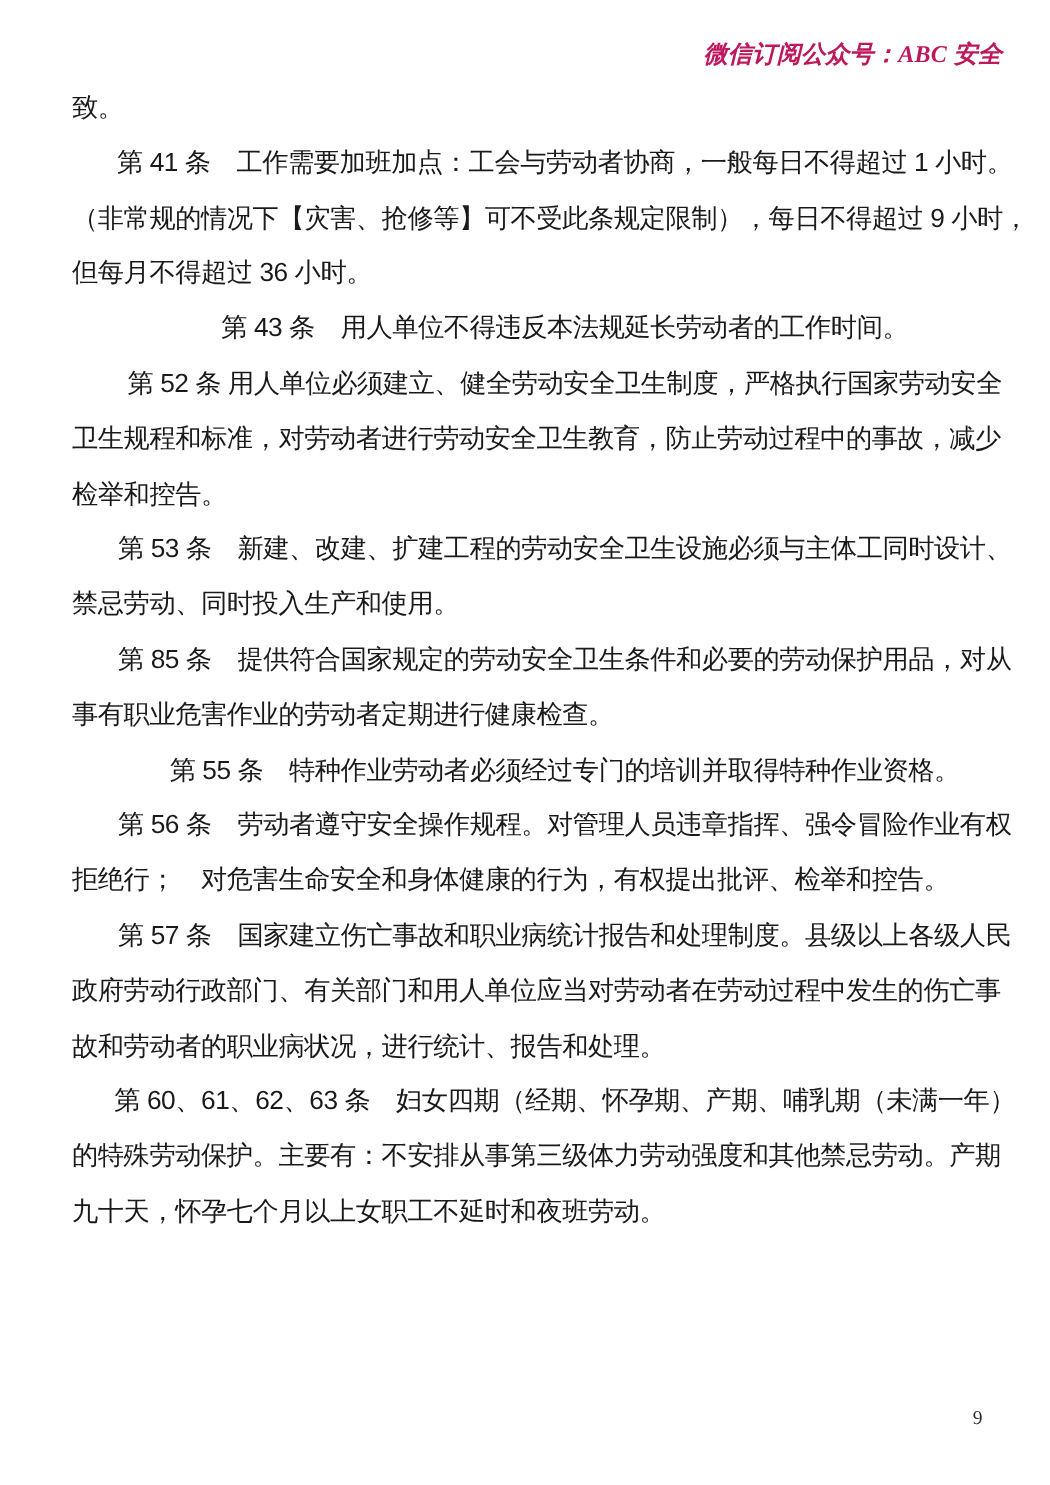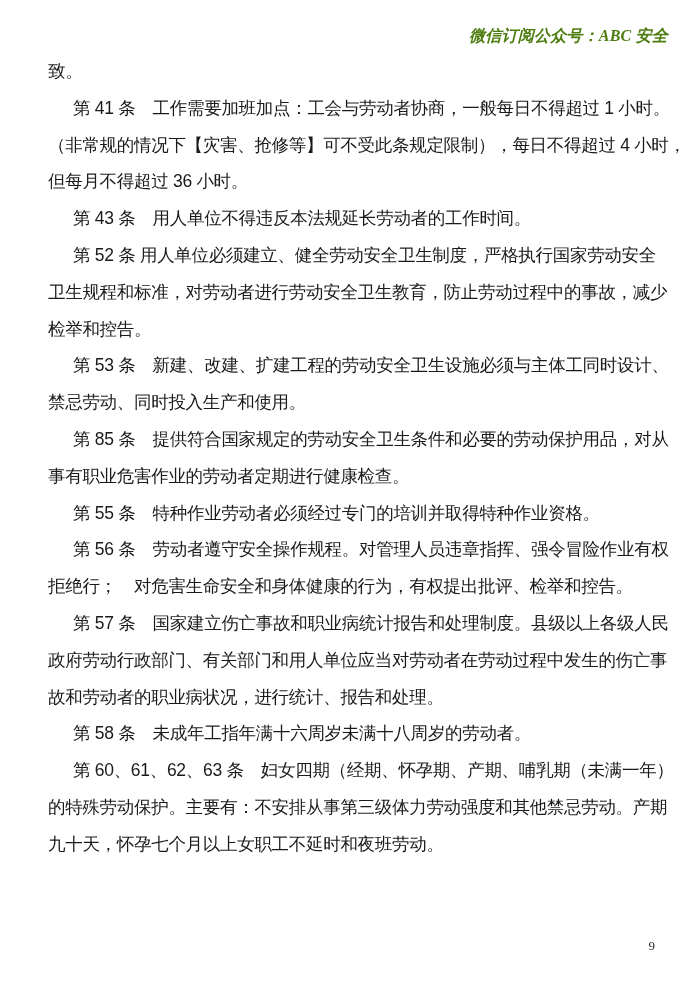--- a/index.html
+++ b/index.html
@@ -21,41 +21,41 @@
     position: absolute;
     top: 26px;
     right: 32px;
     text-align: right;
   }
   .header-text {
     font-family: "Liberation Serif", serif;
     font-style: italic;
     font-weight: bold;
     font-size: 16px;
-    color: #4d7c0f;
+    color: #be185d;
     letter-spacing: 0.2px;
     white-space: pre;
   }
   .doc-body {
     position: absolute;
     top: 53px;
     left: 48px;
     right: 20px;
     color: #1a1a1a;
   }
   .paragraph { margin: 0; padding: 0; }
   .line {
     height: 36.8px;
     line-height: 36.8px;
     font-size: 17.5px;
     letter-spacing: -0.3px;
     white-space: pre;
     color: #1a1a1a;
   }
-  .line.indent { padding-left: 25px; }
+  .line.indent { padding-left: 25px; text-align: center; }
   .footer {
     position: absolute;
     top: 936px;
     right: 45px;
   }
   .page-number {
     font-family: "Liberation Serif", serif;
     font-size: 13px;
     color: #2b2b2b;
   }
@@ -68,21 +68,21 @@
   <div class="header">
     <span class="header-text">微信订阅公众号：ABC 安全</span>
   </div>
 
   <div class="doc-body">
       <div class="paragraph">
         <div class="line">致。</div>
       </div>
       <div class="paragraph">
         <div class="line indent">第 41 条　工作需要加班加点：工会与劳动者协商，一般每日不得超过 1 小时。</div>
-        <div class="line">（非常规的情况下【灾害、抢修等】可不受此条规定限制），每日不得超过 4 小时，</div>
+        <div class="line">（非常规的情况下【灾害、抢修等】可不受此条规定限制），每日不得超过 9 小时，</div>
         <div class="line">但每月不得超过 36 小时。</div>
       </div>
       <div class="paragraph">
         <div class="line indent">第 43 条　用人单位不得违反本法规延长劳动者的工作时间。</div>
       </div>
       <div class="paragraph">
         <div class="line indent">第 52 条 用人单位必须建立、健全劳动安全卫生制度，严格执行国家劳动安全</div>
         <div class="line">卫生规程和标准，对劳动者进行劳动安全卫生教育，防止劳动过程中的事故，减少</div>
         <div class="line">检举和控告。</div>
       </div>
@@ -100,23 +100,20 @@
       <div class="paragraph">
         <div class="line indent">第 56 条　劳动者遵守安全操作规程。对管理人员违章指挥、强令冒险作业有权</div>
         <div class="line">拒绝行；　对危害生命安全和身体健康的行为，有权提出批评、检举和控告。</div>
       </div>
       <div class="paragraph">
         <div class="line indent">第 57 条　国家建立伤亡事故和职业病统计报告和处理制度。县级以上各级人民</div>
         <div class="line">政府劳动行政部门、有关部门和用人单位应当对劳动者在劳动过程中发生的伤亡事</div>
         <div class="line">故和劳动者的职业病状况，进行统计、报告和处理。</div>
       </div>
       <div class="paragraph">
-        <div class="line indent">第 58 条　未成年工指年满十六周岁未满十八周岁的劳动者。</div>
-      </div>
-      <div class="paragraph">
         <div class="line indent">第 60、61、62、63 条　妇女四期（经期、怀孕期、产期、哺乳期（未满一年）</div>
         <div class="line">的特殊劳动保护。主要有：不安排从事第三级体力劳动强度和其他禁忌劳动。产期</div>
         <div class="line">九十天，怀孕七个月以上女职工不延时和夜班劳动。</div>
       </div>
     </div>
 
   <div class="footer">
     <span class="page-number">9</span>
   </div>
 

